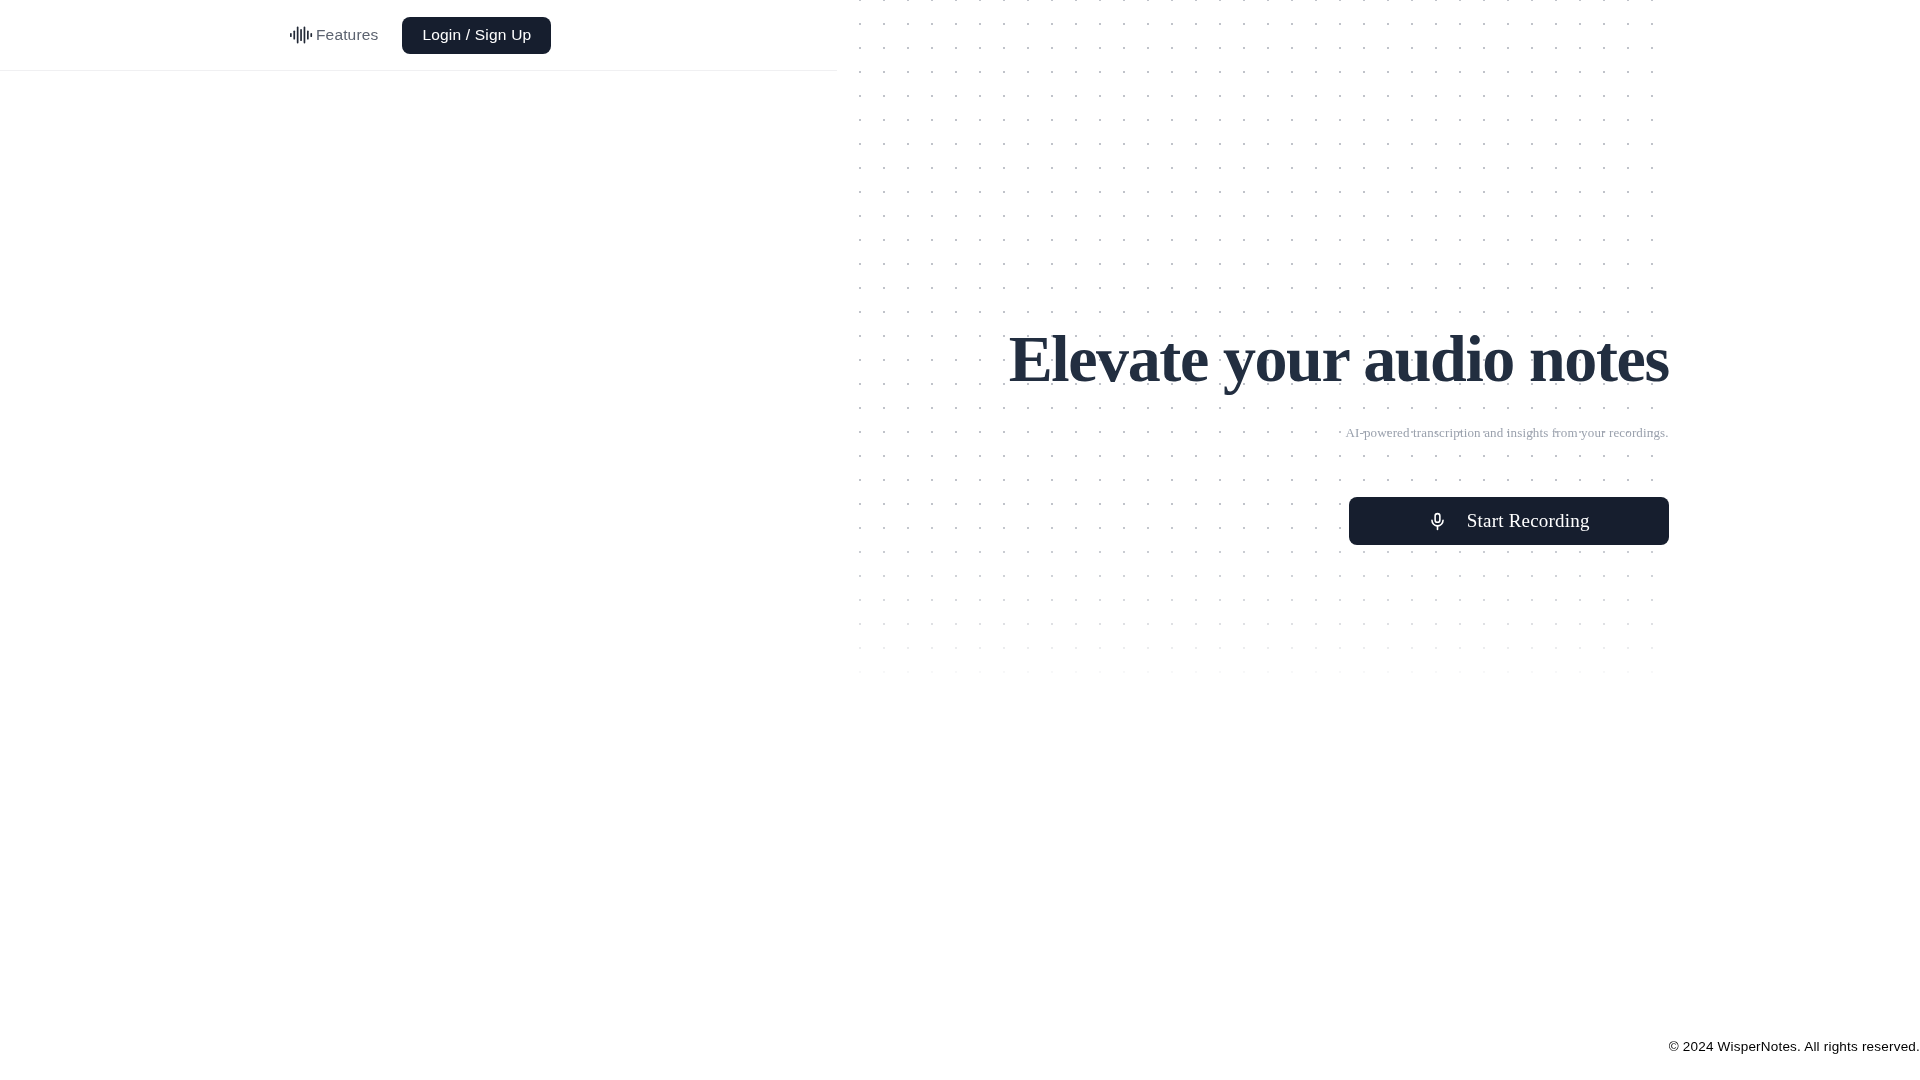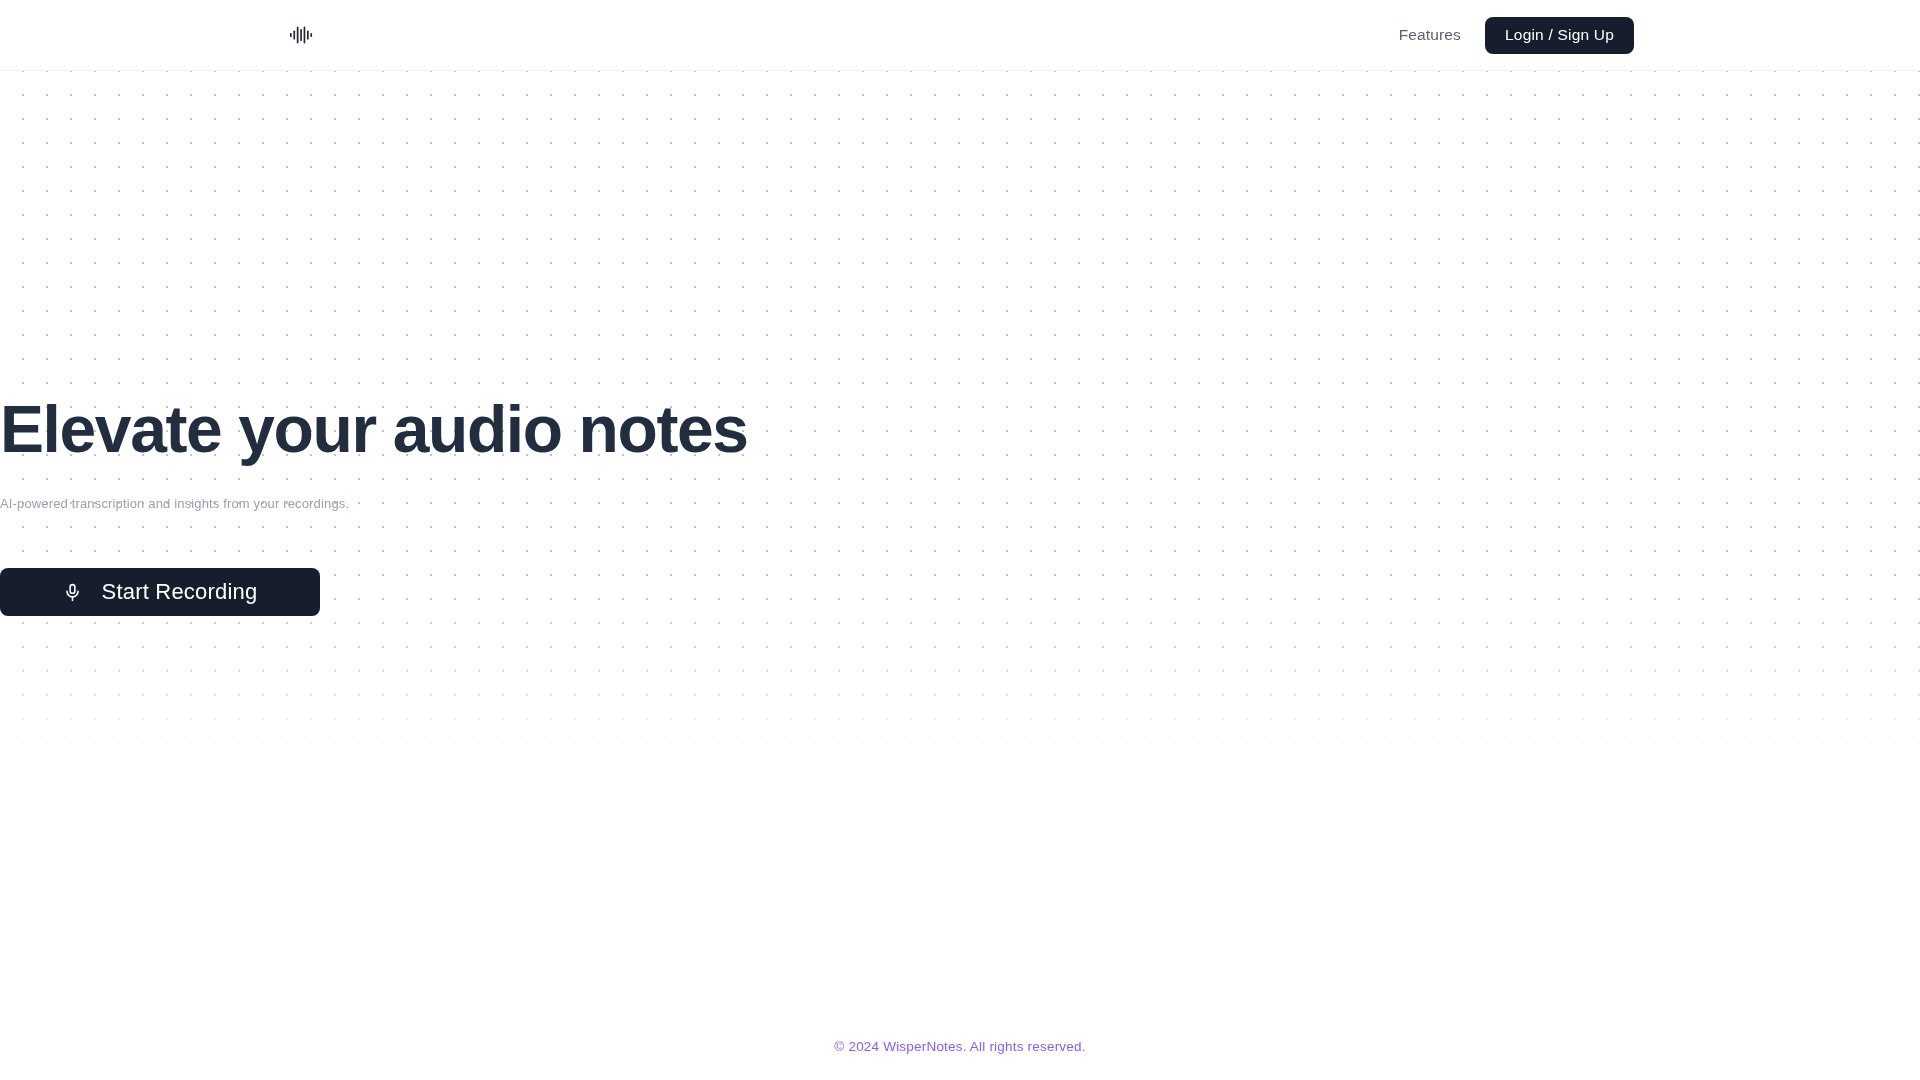--- a/index.html
+++ b/index.html
@@ -16,21 +16,21 @@
     background: #ffffff;
     color: #2b3440;
     -webkit-font-smoothing: antialiased;
   }
 
   .page {
     position: relative;
     width: 1920px;
     height: 1080px;
     display: flex;
-    flex-direction: column;
+    flex-direction: row;
     background: #ffffff;
   }
 
   
   .site-header {
     position: relative;
     z-index: 5;
     height: 71px;
     flex: 0 0 71px;
     background: #ffffff;
@@ -115,22 +115,23 @@
     pointer-events: none;
   }
 
   .hero-inner {
     position: relative;
     z-index: 2;
     width: 100%;
     padding-top: 324px;
     display: flex;
     flex-direction: column;
-    align-items: flex-start;
+    align-items: flex-end;
     text-align: center;
+    font-family: Liberation Serif, serif;
   }
 
   .hero-title {
     font-size: 66px;
     line-height: 1.05;
     font-weight: 700;
     letter-spacing: -1.4px;
     color: #222e40;
     margin-bottom: 26px;
   }
@@ -152,21 +153,21 @@
     justify-content: center;
     gap: 20px;
     height: 48px;
     padding: 0 34px;
     min-width: 320px;
     border: none;
     border-radius: 8px;
     background: #161e2e;
     color: #ffffff;
     font-family: inherit;
-    font-size: 22px;
+    font-size: 19px;
     letter-spacing: 0.2px;
     cursor: pointer;
   }
 
   .mic-icon {
     display: block;
     width: 19px;
     height: 19px;
     color: #ffffff;
     flex: 0 0 auto;
@@ -179,21 +180,21 @@
     flex: 0 0 auto;
     padding-bottom: 26px;
     display: flex;
     justify-content: center;
     align-items: flex-end;
     background: transparent;
   }
 
   .footer-text {
     font-size: 13.5px;
-    color: #8b5cf6;
+    color: #000000;
     letter-spacing: 0.2px;
   }
 </style>
 </head>
 <body>
 
 <div class="page">
 
   <header class="site-header">
 

